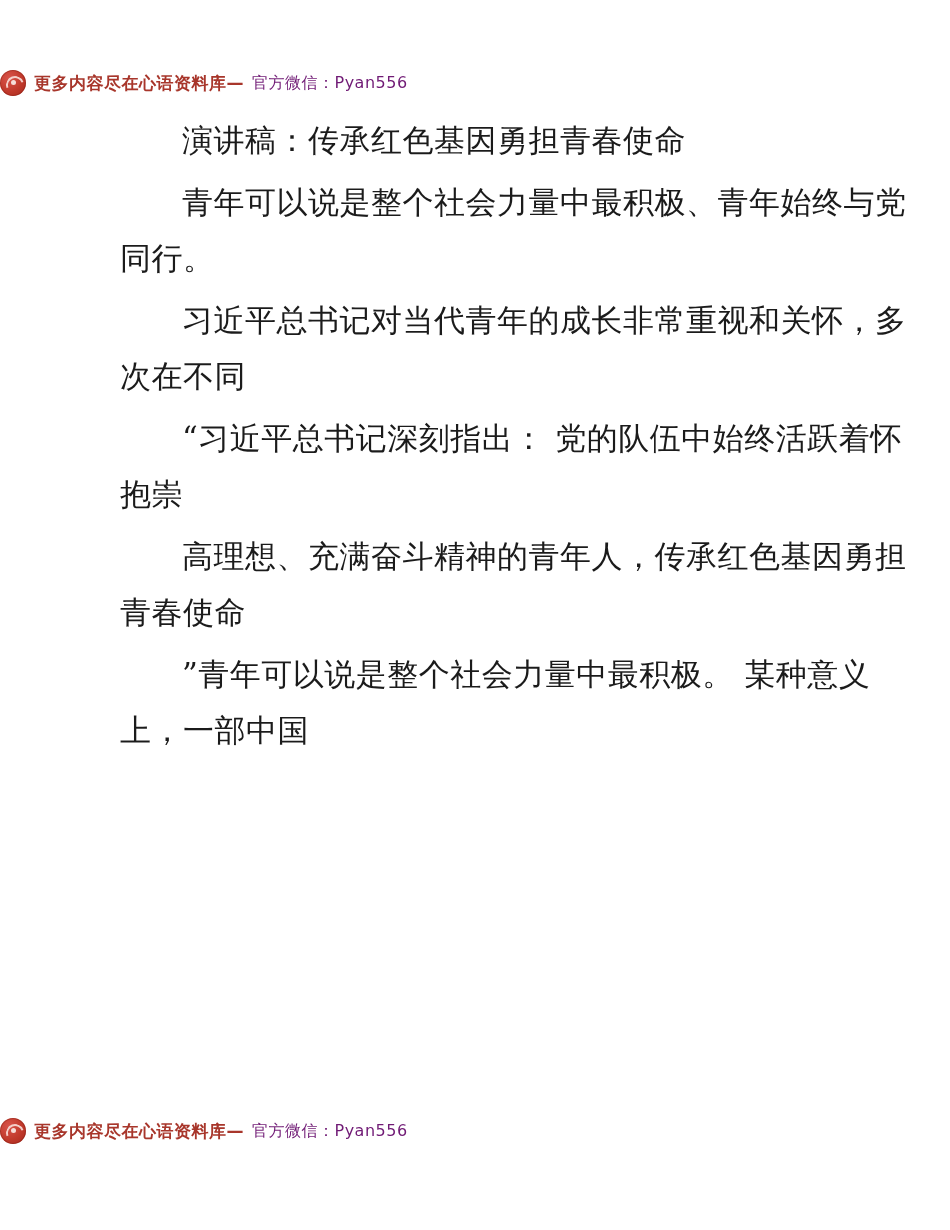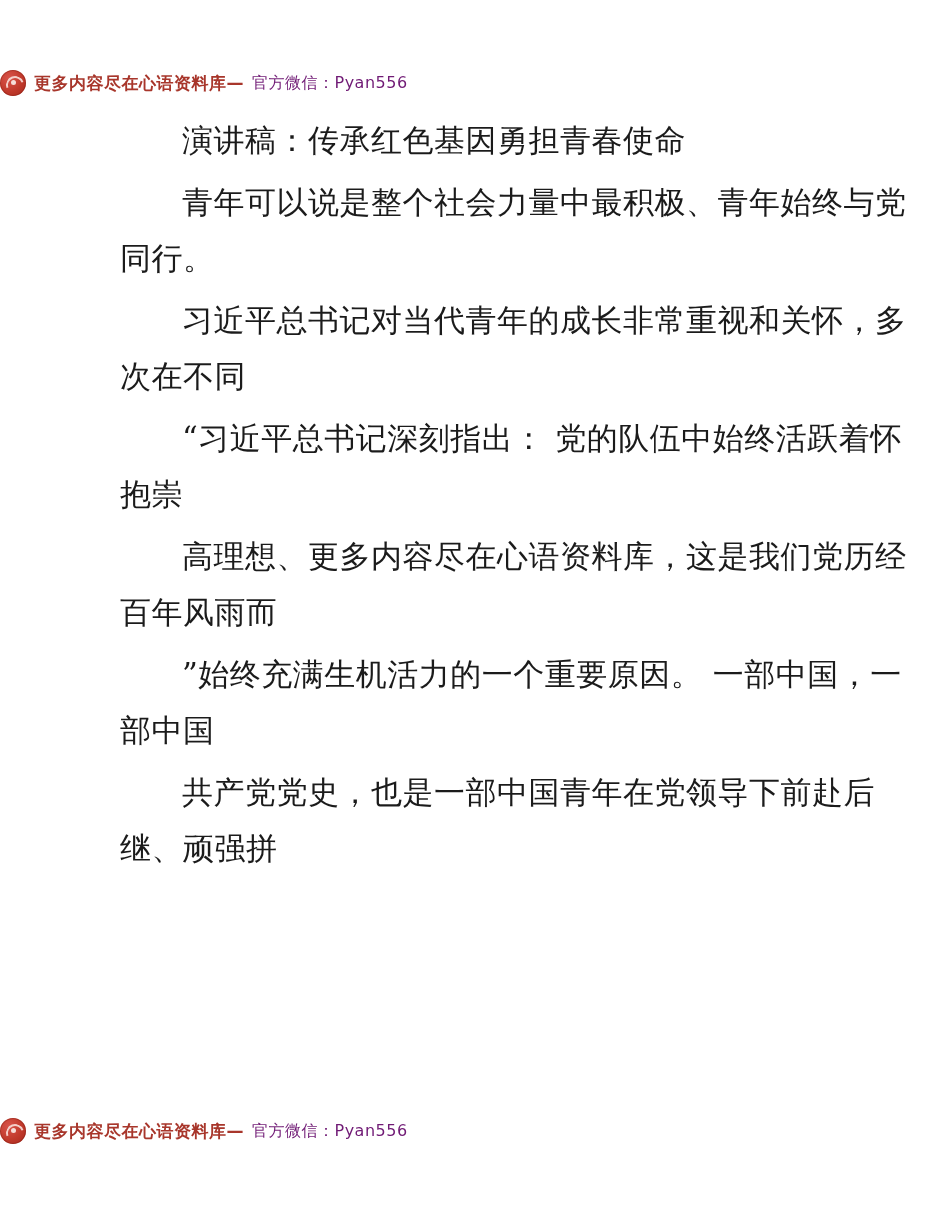--- a/index.html
+++ b/index.html
@@ -111,23 +111,22 @@
     <span class="wm-logo"></span>
     <span class="wm-text-main">更多内容尽在心语资料库—</span>
     <span class="wm-text-sub">官方微信：Pyan556</span>
   </div>
 
   <div class="doc-body">
     <p class="para">演讲稿：传承红色基因勇担青春使命</p>
     <p class="para">青年可以说是整个社会力量中最积极、青年始终与党同行。</p>
     <p class="para">习近平总书记对当代青年的成长非常重视和关怀，多次在不同</p>
     <p class="para">“习近平总书记深刻指出： 党的队伍中始终活跃着怀抱崇</p>
-    <p class="para">高理想、更多内容尽在心语资料库，这是我们党历经百年风雨而</p>
-    <p class="para">”始终充满生机活力的一个重要原因。 一部中国，一部中国</p>
-    <p class="para">共产党党史，也是一部中国青年在党领导下前赴后继、顽强拼</p>
+    <p class="para">高理想、充满奋斗精神的青年人，传承红色基因勇担青春使命</p>
+    <p class="para">”青年可以说是整个社会力量中最积极。 某种意义上，一部中国</p>
   </div>
 
   <div class="watermark bottom">
     <span class="wm-logo"></span>
     <span class="wm-text-main">更多内容尽在心语资料库—</span>
     <span class="wm-text-sub">官方微信：Pyan556</span>
   </div>
 
 </div>
 

